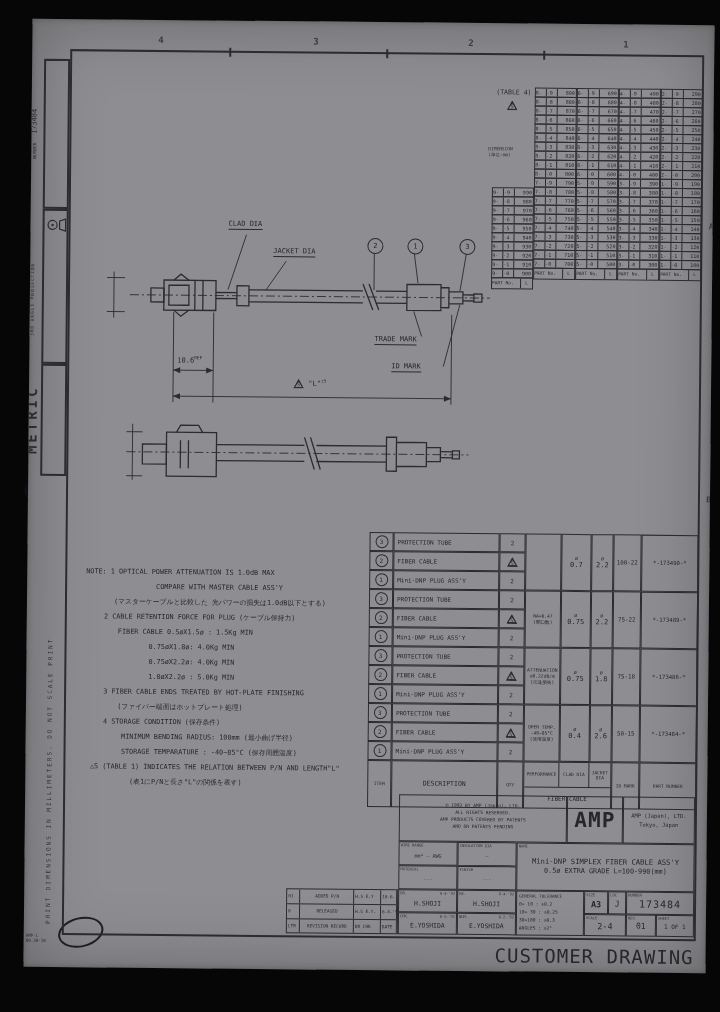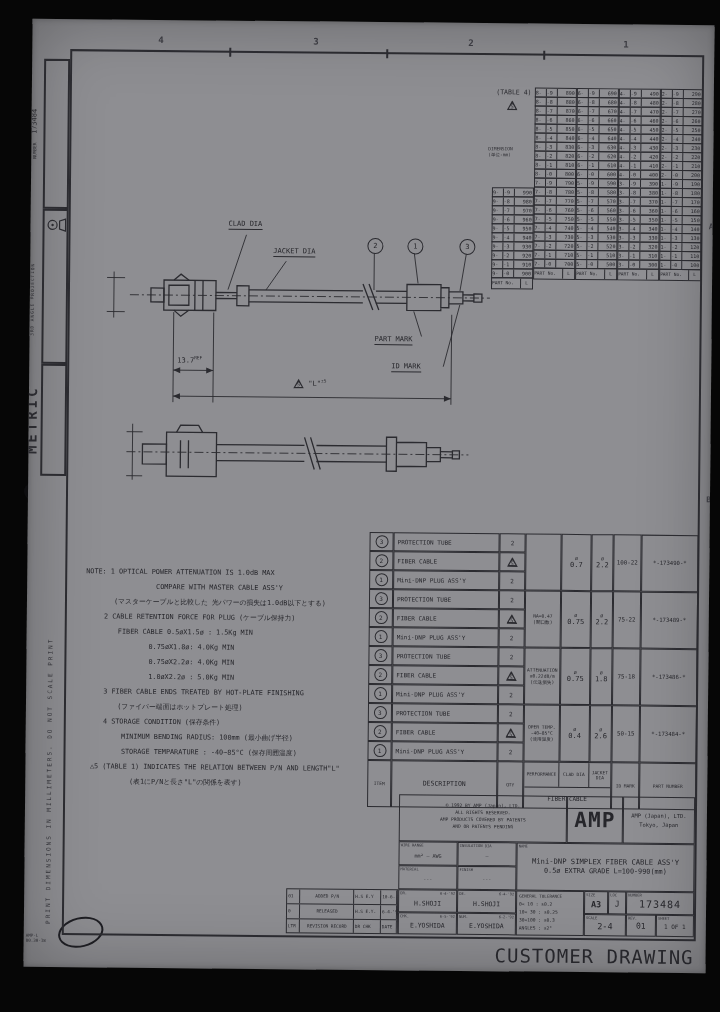--- a/index.html
+++ b/index.html
@@ -155,27 +155,27 @@
       <g fill="#2b2b30" stroke="none">
         <path d="M104,318 l7,-3 v6 z"></path>
           <path d="M144,318 l-7,-3 v6 z"></path>
         <path d="M104,344 l7,-3 v6 z"></path>
           <path d="M382,344 l-7,-3 v6 z"></path>
       </g>
     </svg>
 
     <div class="dlabel" style="left:158px;top:167px">CLAD DIA</div>
     <div class="dlabel" style="left:203px;top:194px">JACKET DIA</div>
-    <div class="dlabel" style="left:305px;top:281px">PART MARK</div>
+    <div class="dlabel" style="left:305px;top:281px">TRADE MARK</div>
     <div class="dlabel" style="left:322px;top:308px">ID MARK</div>
     <div class="balloon draw" style="left:297px;top:184px">2</div>
     <div class="balloon draw" style="left:337px;top:184px">1</div>
     <div class="balloon draw" style="left:389px;top:184px">3</div>
     <div class="dim" style="left:108px;top:303px">
-      <span>13.7</span><sup>REF</sup>
+      <span>10.6</span><sup>REF</sup>
     </div>
     <div class="dim" style="left:224px;top:325px">
       <span class="tri"><b></b><s></s><i>5</i></span>
       <span>"L"</span><sup>±5</sup>
     </div>
 
     <div id="table1">
       <div id="t1title">(TABLE 4)</div>
       <div id="t1flag" class="tri">
           <b></b>

